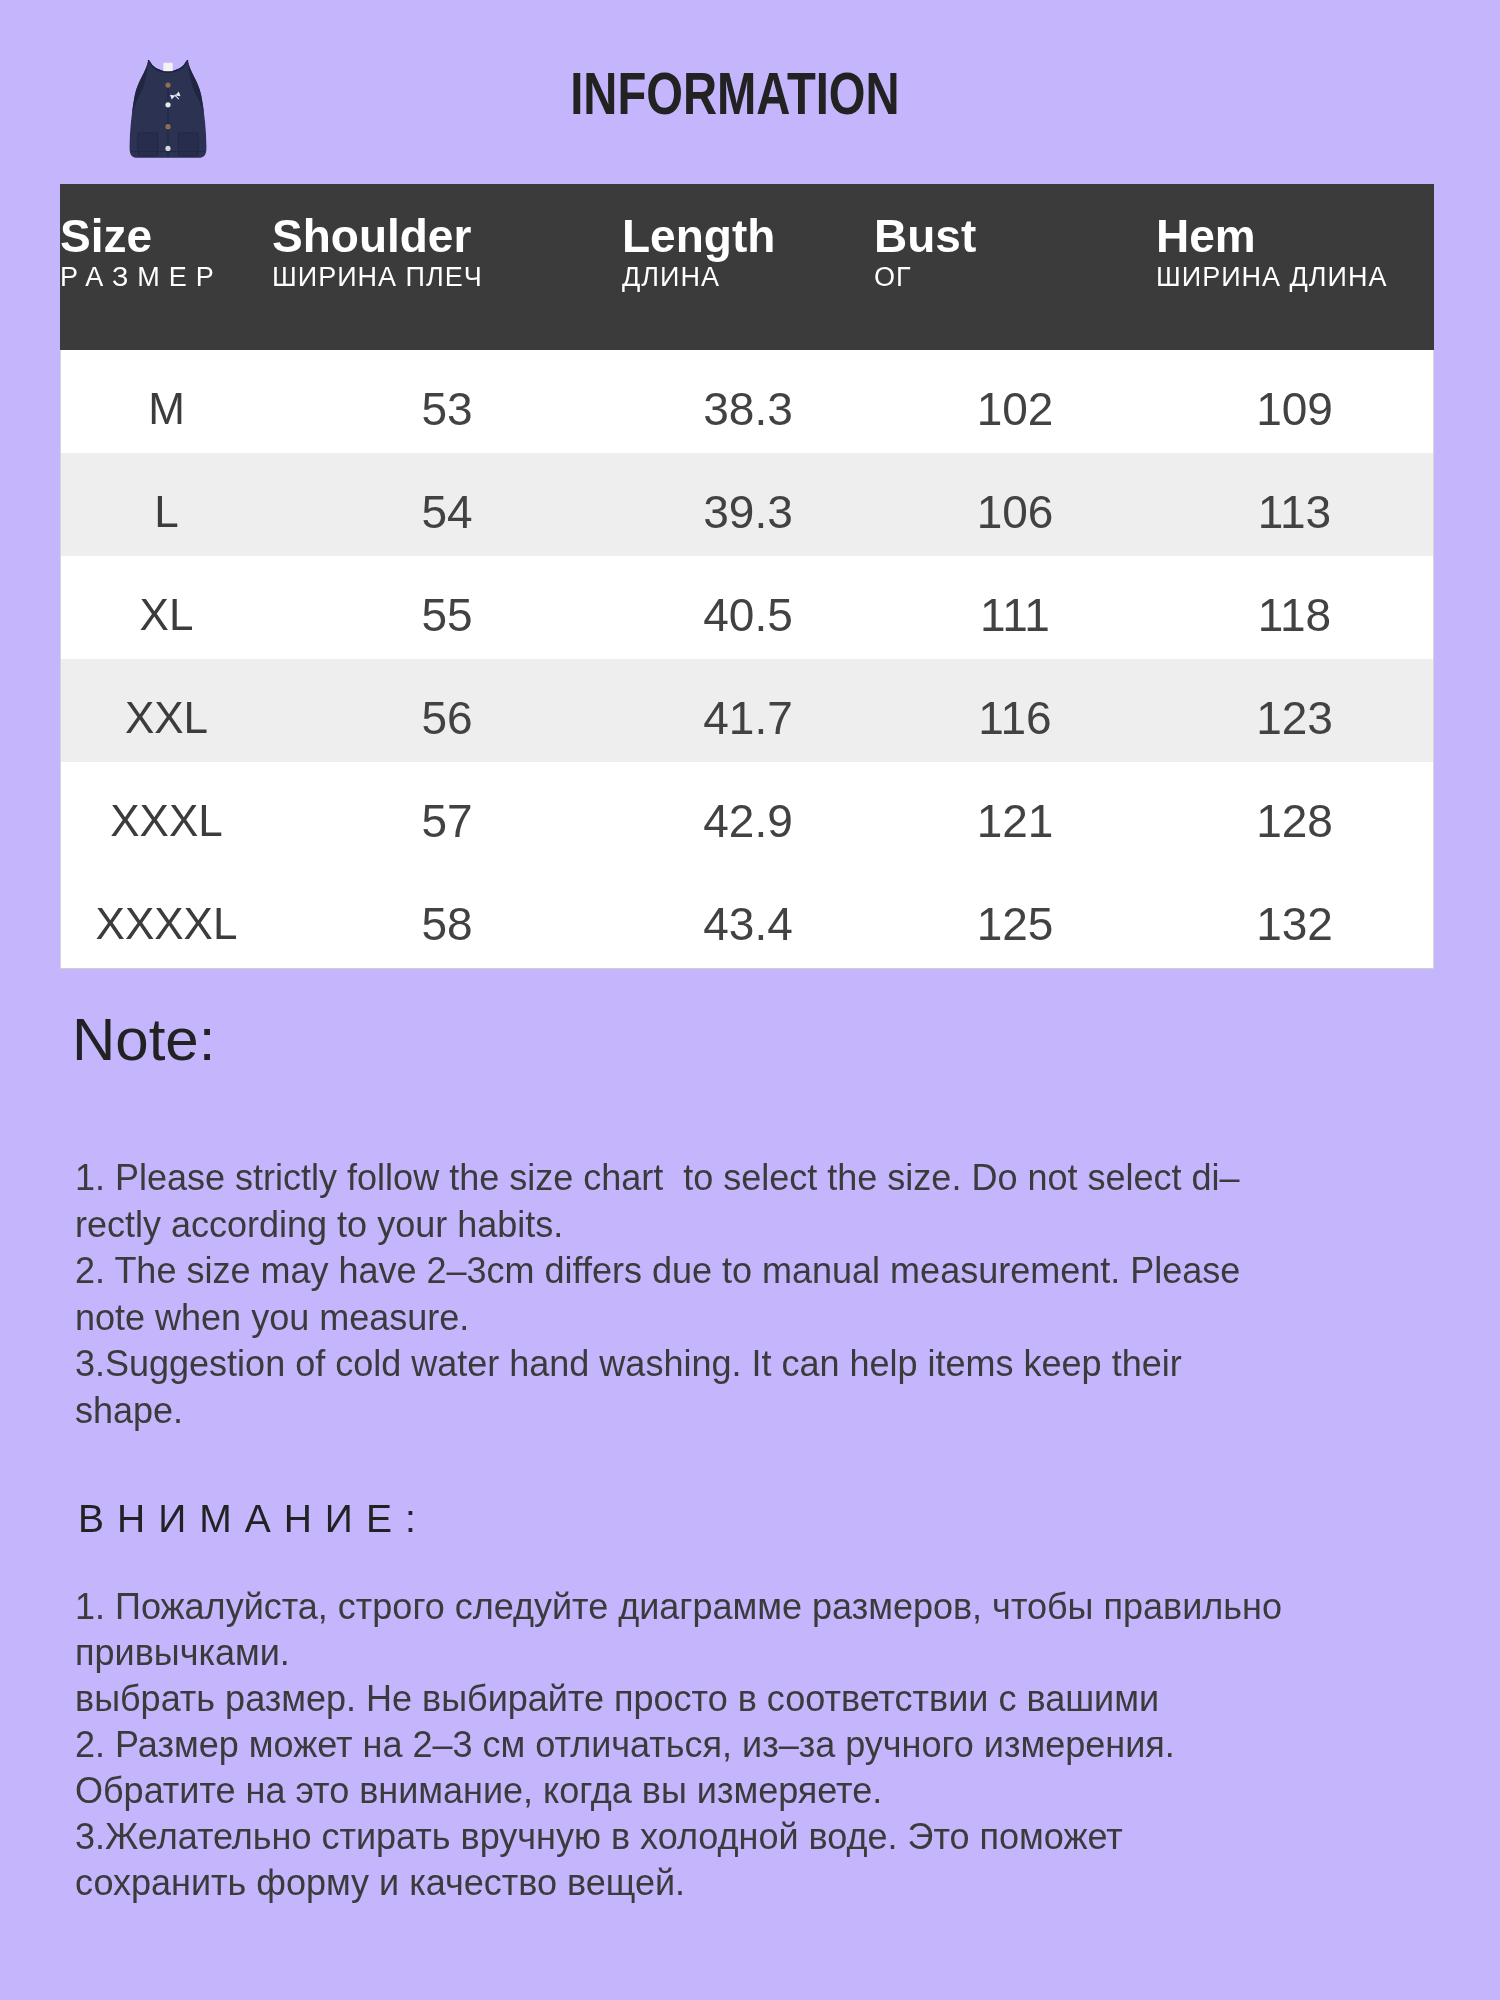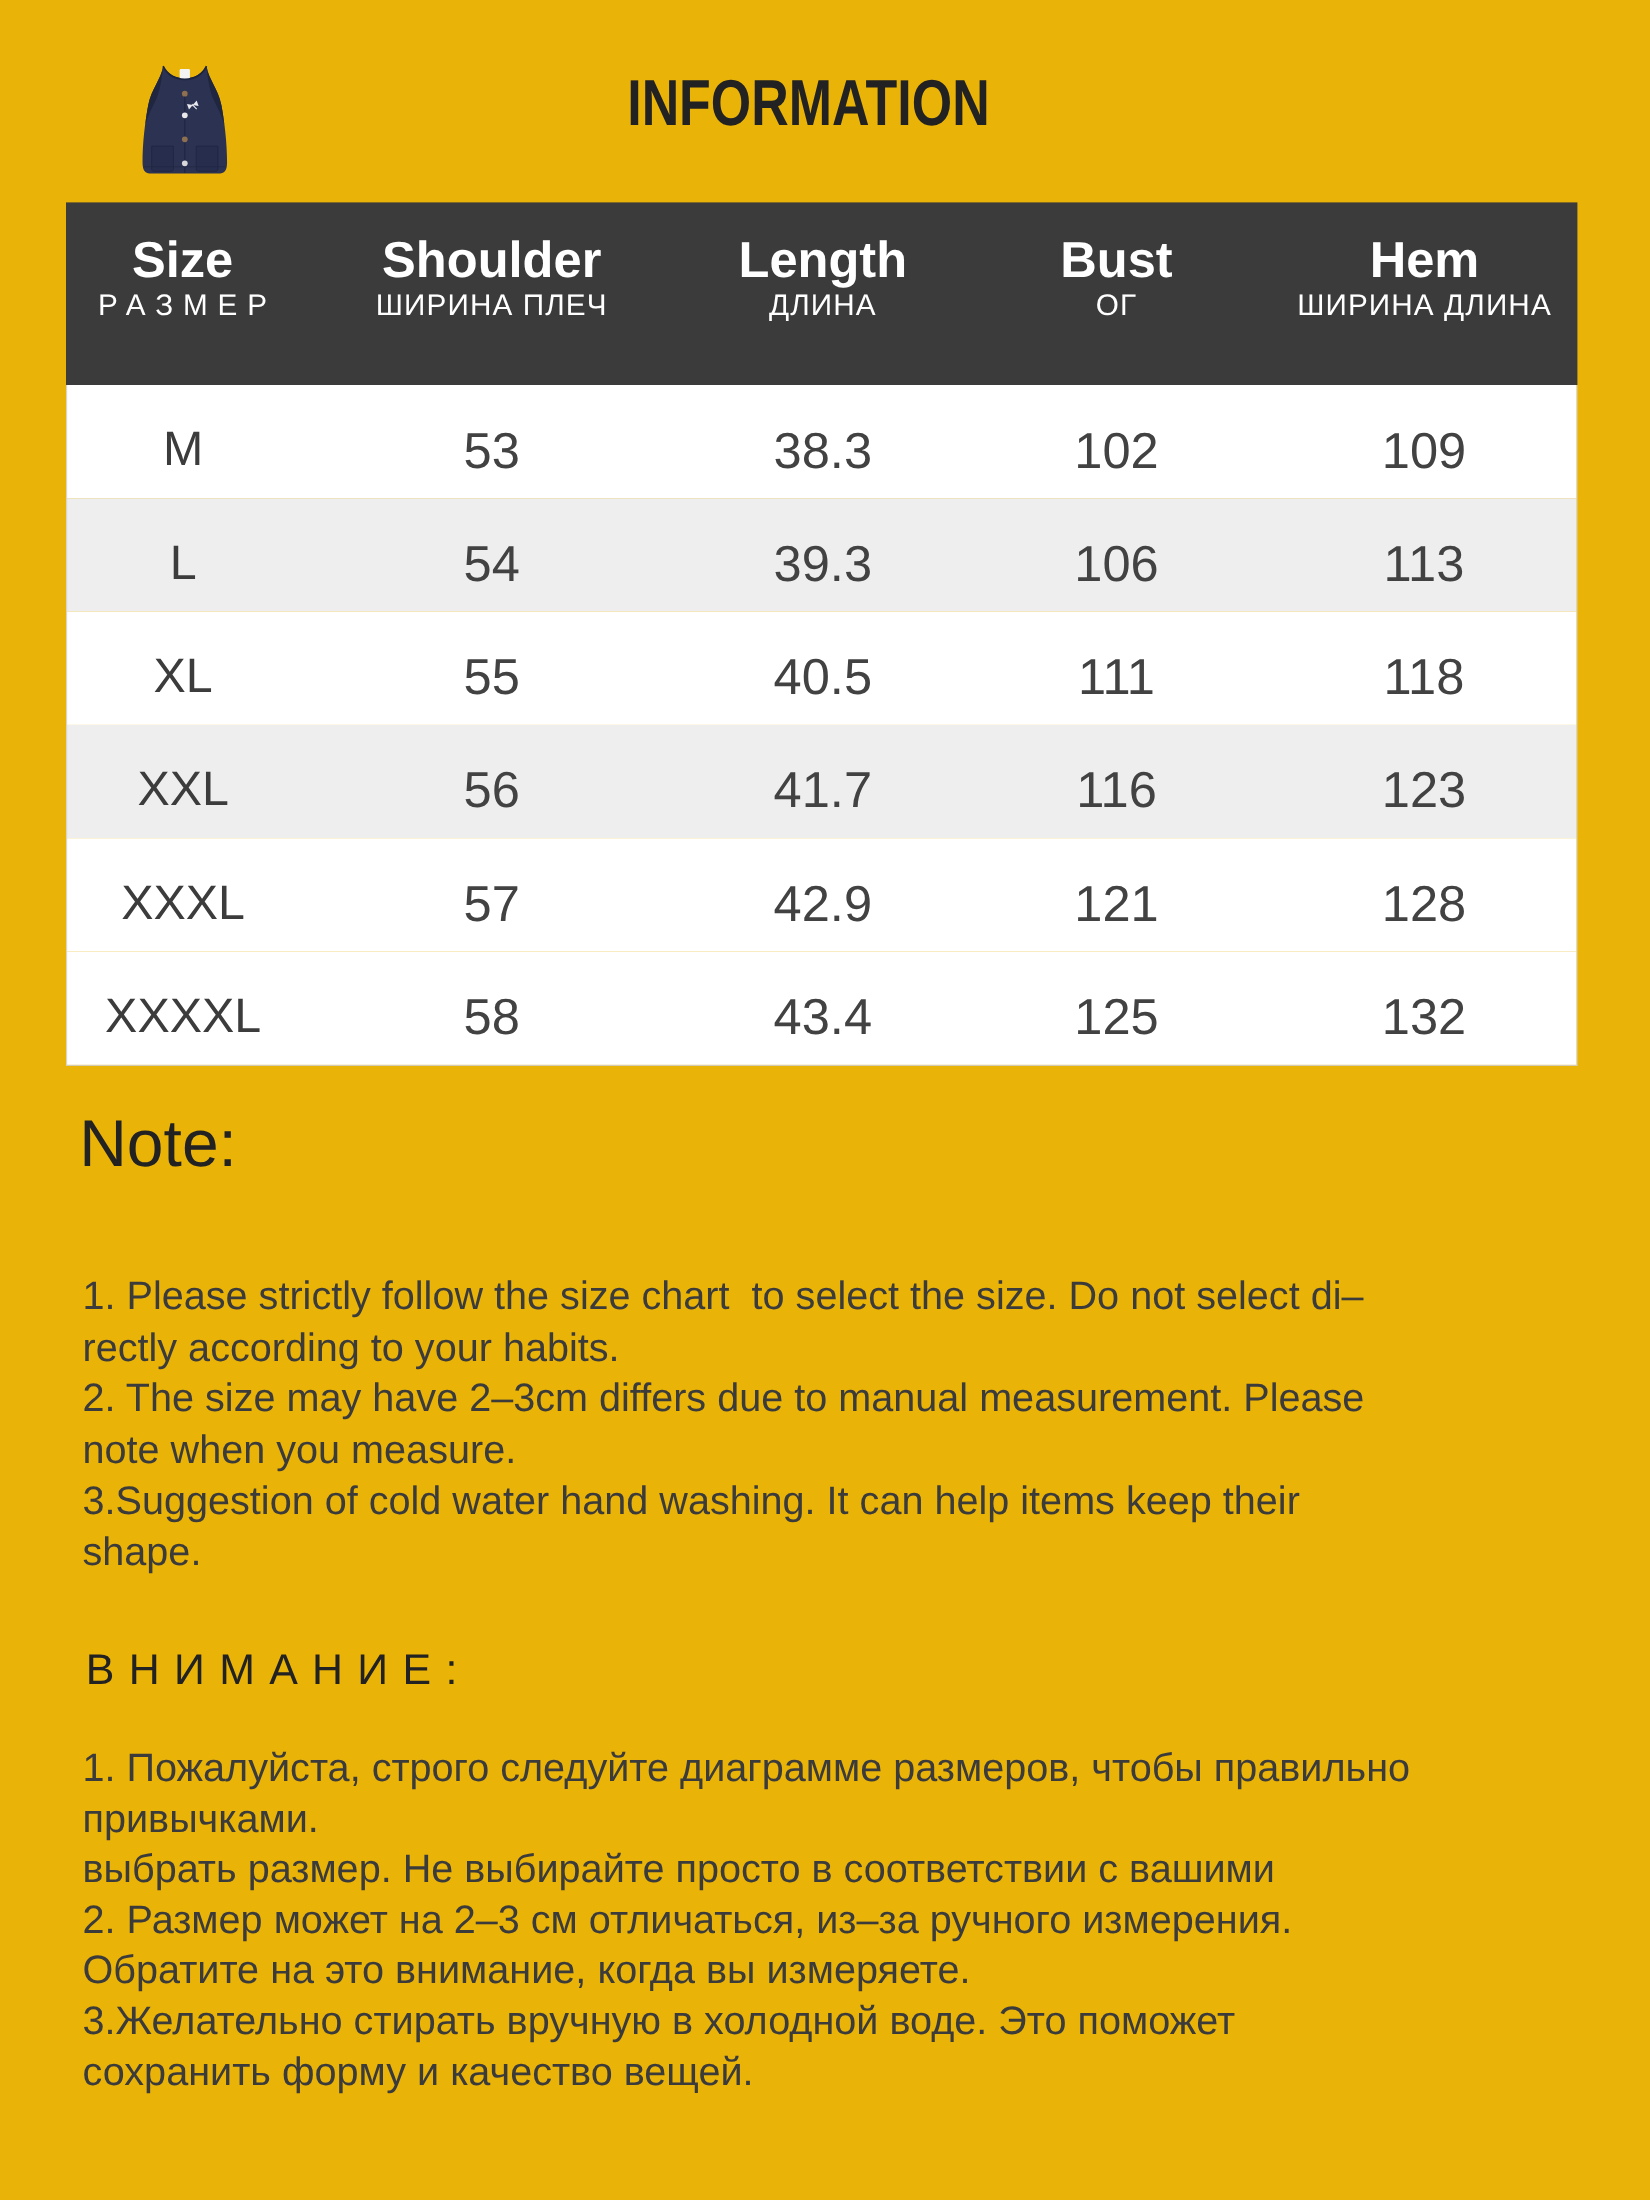--- a/index.html
+++ b/index.html
@@ -1,35 +1,35 @@
 <!DOCTYPE html>
 <html><head>
 <meta charset="utf-8">
 <style>
   html,body{margin:0;padding:0;background:#fff;}
   .canvas{
-    position:relative;width:1500px;height:2000px;background:#eab308;
+    position:relative;width:1500px;height:2000px;background:#c4b5fd;
     font-family:"Liberation Sans", sans-serif;overflow:hidden;
   }
   
   .vest-wrap{position:absolute;left:122px;top:55px;width:92px;height:108px;}
   .vest-wrap svg{width:100%;height:100%;display:block;}
   .page-title-row{position:absolute;left:0;top:64px;width:1470px;text-align:center;}
   .page-title{
     display:inline-block;font-size:59px;font-weight:bold;color:#222222;
     line-height:60px;transform:scaleX(0.80);transform-origin:center;
     letter-spacing:0px;white-space:nowrap;
   }
   
   .size-table{position:absolute;left:60px;top:184px;width:1374px;}
   .thead{
     display:grid;grid-template-columns:212px 350px 252px 282px 278px;
     background:#3b3b3b;height:166px;box-sizing:border-box;
   }
-  .th{display:flex;flex-direction:column;align-items:center;padding-top:27px;box-sizing:border-box;}
+  .th{display:flex;flex-direction:column;padding-top:27px;box-sizing:border-box;}
   .th-en{font-size:46px;font-weight:bold;color:#ffffff;line-height:50px;white-space:nowrap;}
   .th-ru{font-size:27px;font-weight:normal;color:#ffffff;line-height:32px;
          letter-spacing:1px;white-space:nowrap;}
   .th-ru.ls-wide{letter-spacing:9px;margin-right:-9px;}
   .tbody{
     border-left:1px solid #d6d6d6;border-right:1px solid #d6d6d6;border-bottom:1px solid #cfcfcf;
     box-sizing:border-box;
   }
   .tr{
     display:grid;grid-template-columns:211px 350px 252px 282px 277px;

